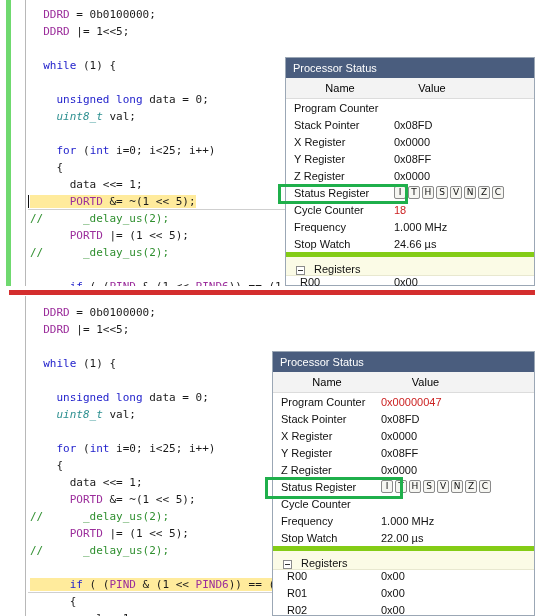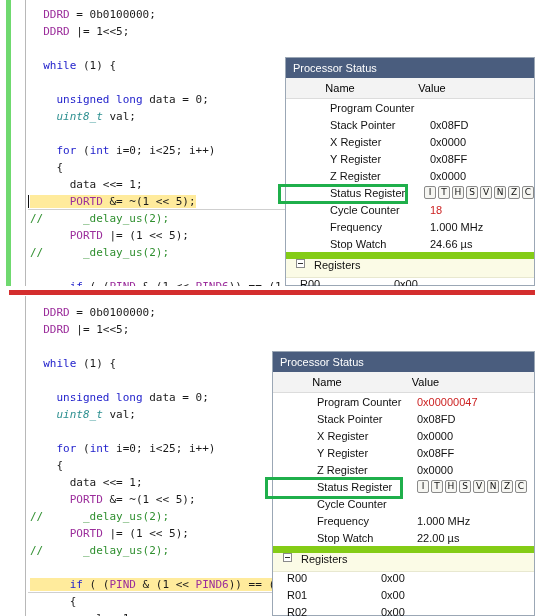--- a/index.html
+++ b/index.html
@@ -34,26 +34,26 @@
   #separator{position:absolute;left:9px;top:290px;width:526px;height:5px;background:#d42e2e;}
 
   
   .ps-window{position:absolute;background:#ffffff;border:1px solid #9ba7b5;box-sizing:border-box;font-size:11px;}
   .ps-title{height:20px;background:#4a5d7e;color:#ffffff;font-size:11px;line-height:20px;padding-left:7px;box-sizing:border-box;}
   .ps-head{height:20px;background:#f3f3f3;border-bottom:1px solid #dcdcdc;display:flex;justify-content:flex-end;}
   .ps-head .h-name{width:108px;text-align:center;line-height:20px;color:#000;}
   .ps-head .h-val{flex:1;text-align:center;line-height:20px;color:#000;padding-right:64px;box-sizing:border-box;}
   .ps-rows{position:relative;}
   .ps-row{height:17px;display:flex;align-items:center;color:#111;}
-  .ps-row .r-name{width:108px;padding-left:8px;box-sizing:border-box;margin-left:36px;}
+  .ps-row .r-name{width:108px;padding-left:8px;box-sizing:border-box;}
   .ps-row .r-val{flex:1;}
   .val-red{color:#cc2222;}
   .flags{display:flex;gap:2px;align-items:center;}
   .flag{width:12px;height:13px;border:1px solid #8a8a8a;border-radius:2px;background:#f6f6f2;font-size:9px;line-height:11px;text-align:center;color:#111;box-sizing:border-box;font-family:"DejaVu Sans", sans-serif;}
-  .grp-row{height:18px;background:#fbfbe6;display:flex;align-items:flex-start;border-top:7px solid #84cc16;border-bottom:1px solid #e8e8d0;}
+  .grp-row{height:18px;background:#fbfbe6;display:flex;align-items:flex-end;border-top:5px solid #84cc16;border-bottom:1px solid #e8e8d0;}
   .grp-box{width:9px;height:9px;border:1px solid #8a8a8a;background:#fff;margin-left:10px;position:relative;box-sizing:border-box;}
   .grp-box:before{content:"";position:absolute;left:1px;top:3px;width:5px;height:1px;background:#333;}
   .grp-label{margin-left:9px;color:#111;}
   .reg-row{height:17px;display:flex;align-items:flex-start;color:#111;}
   .reg-row .r-name{width:108px;padding-left:14px;box-sizing:border-box;}
   .reg-row .r-val{flex:1;}
 
   .green-box{position:absolute;border:3px solid #1faf4b;box-sizing:border-box;pointer-events:none;}
 </style>
 </head>

